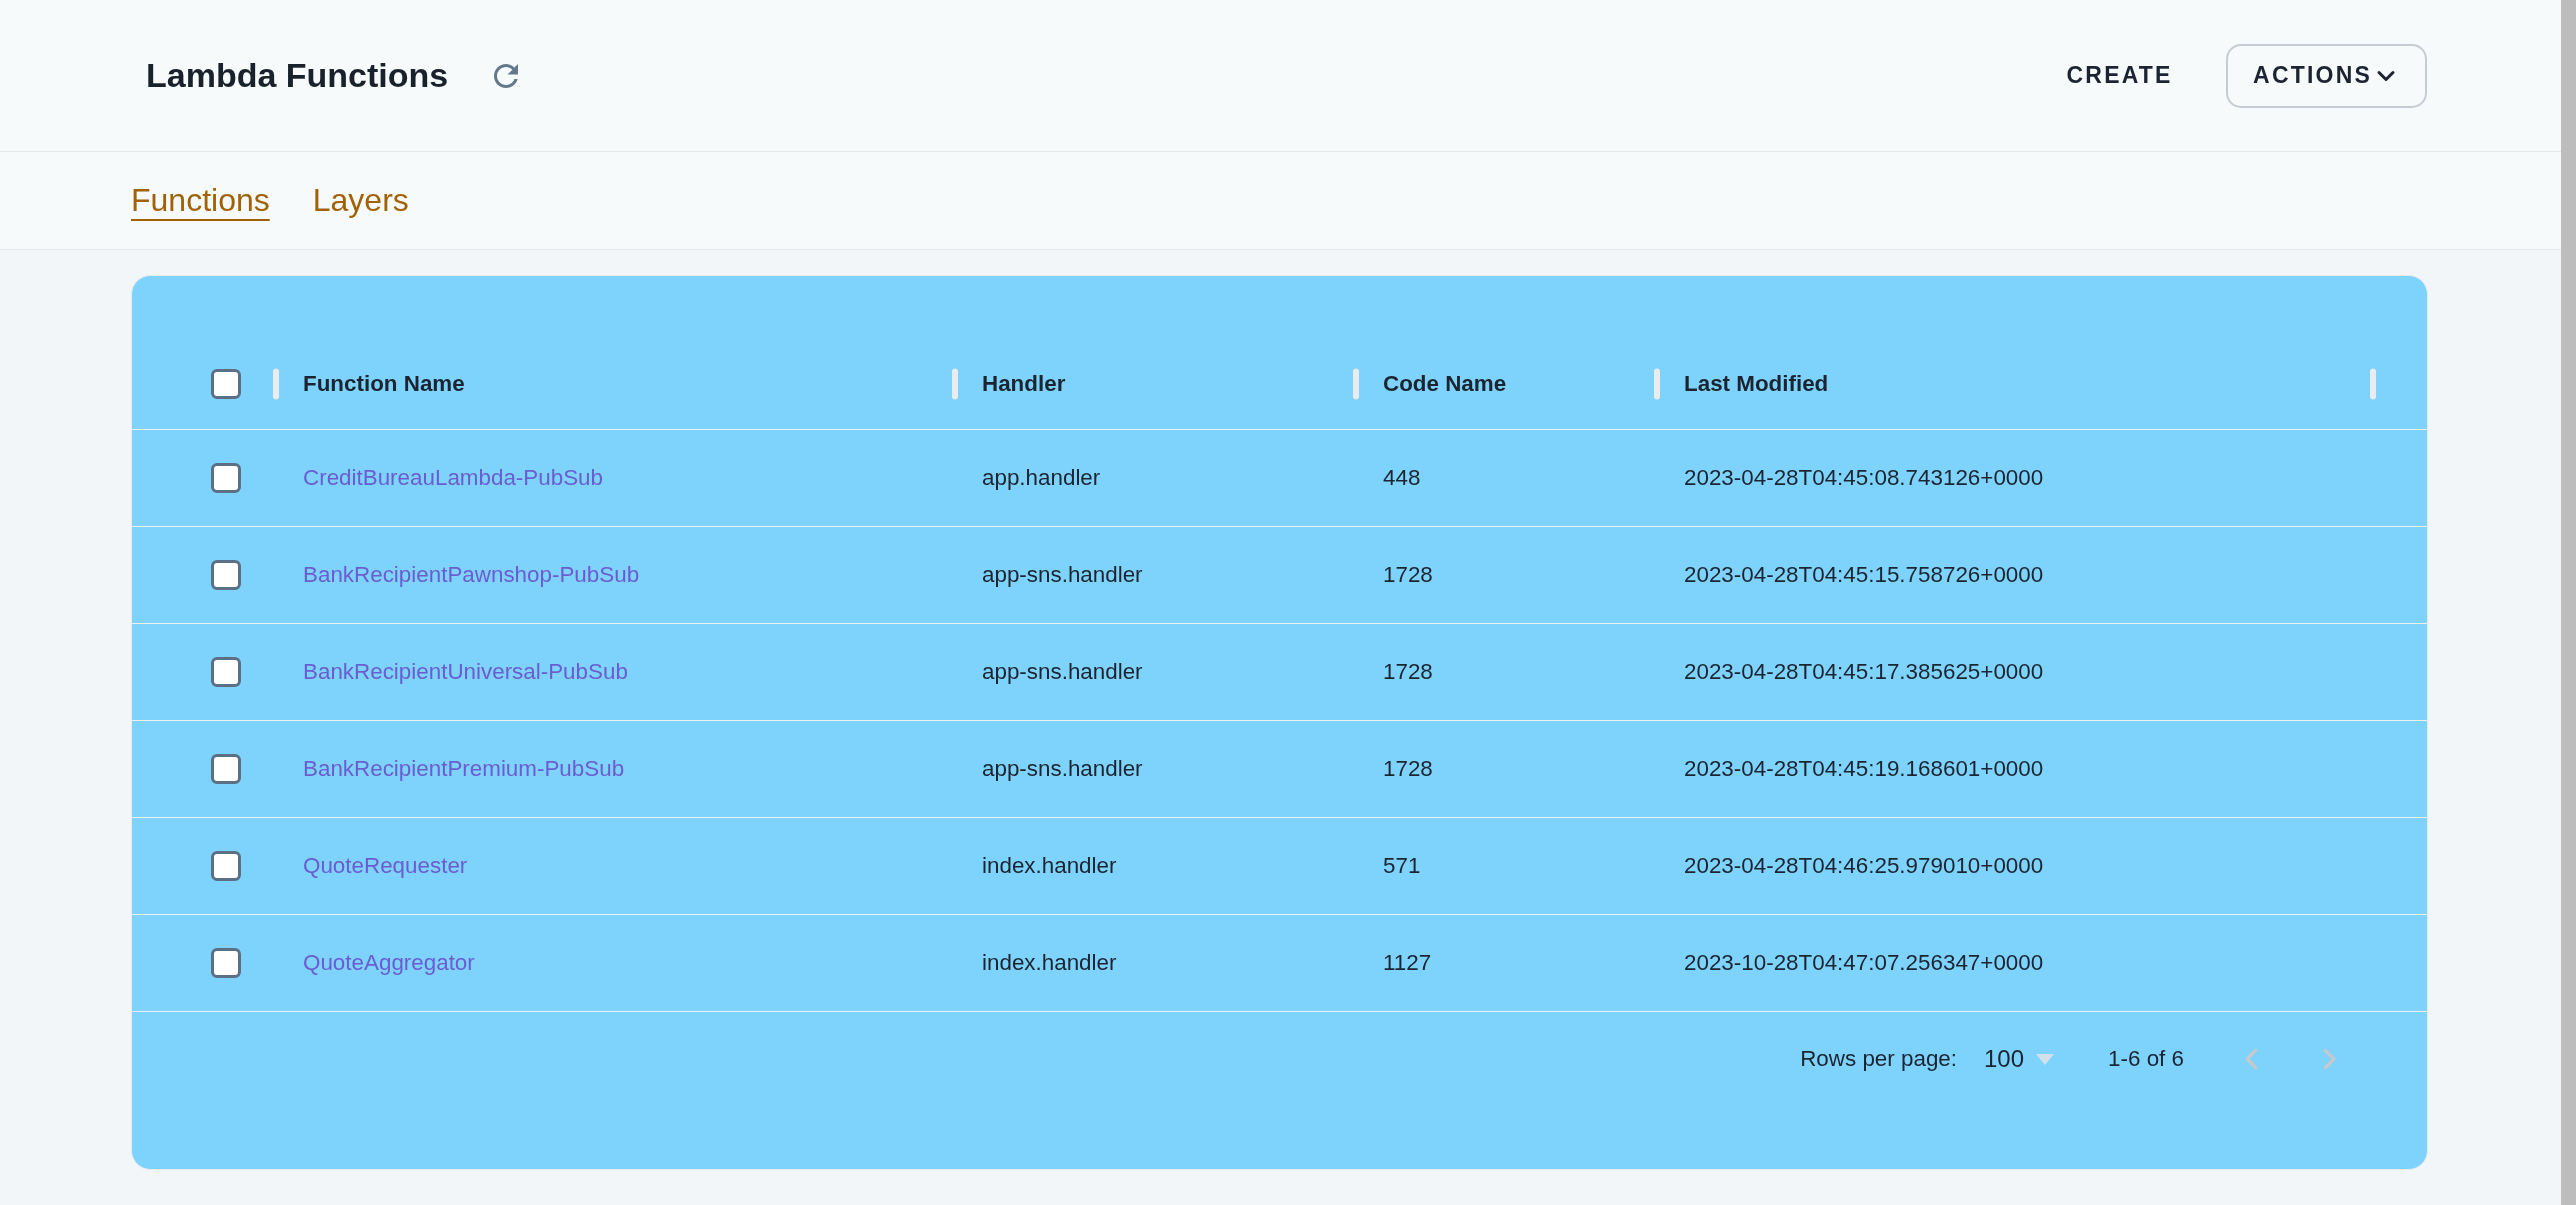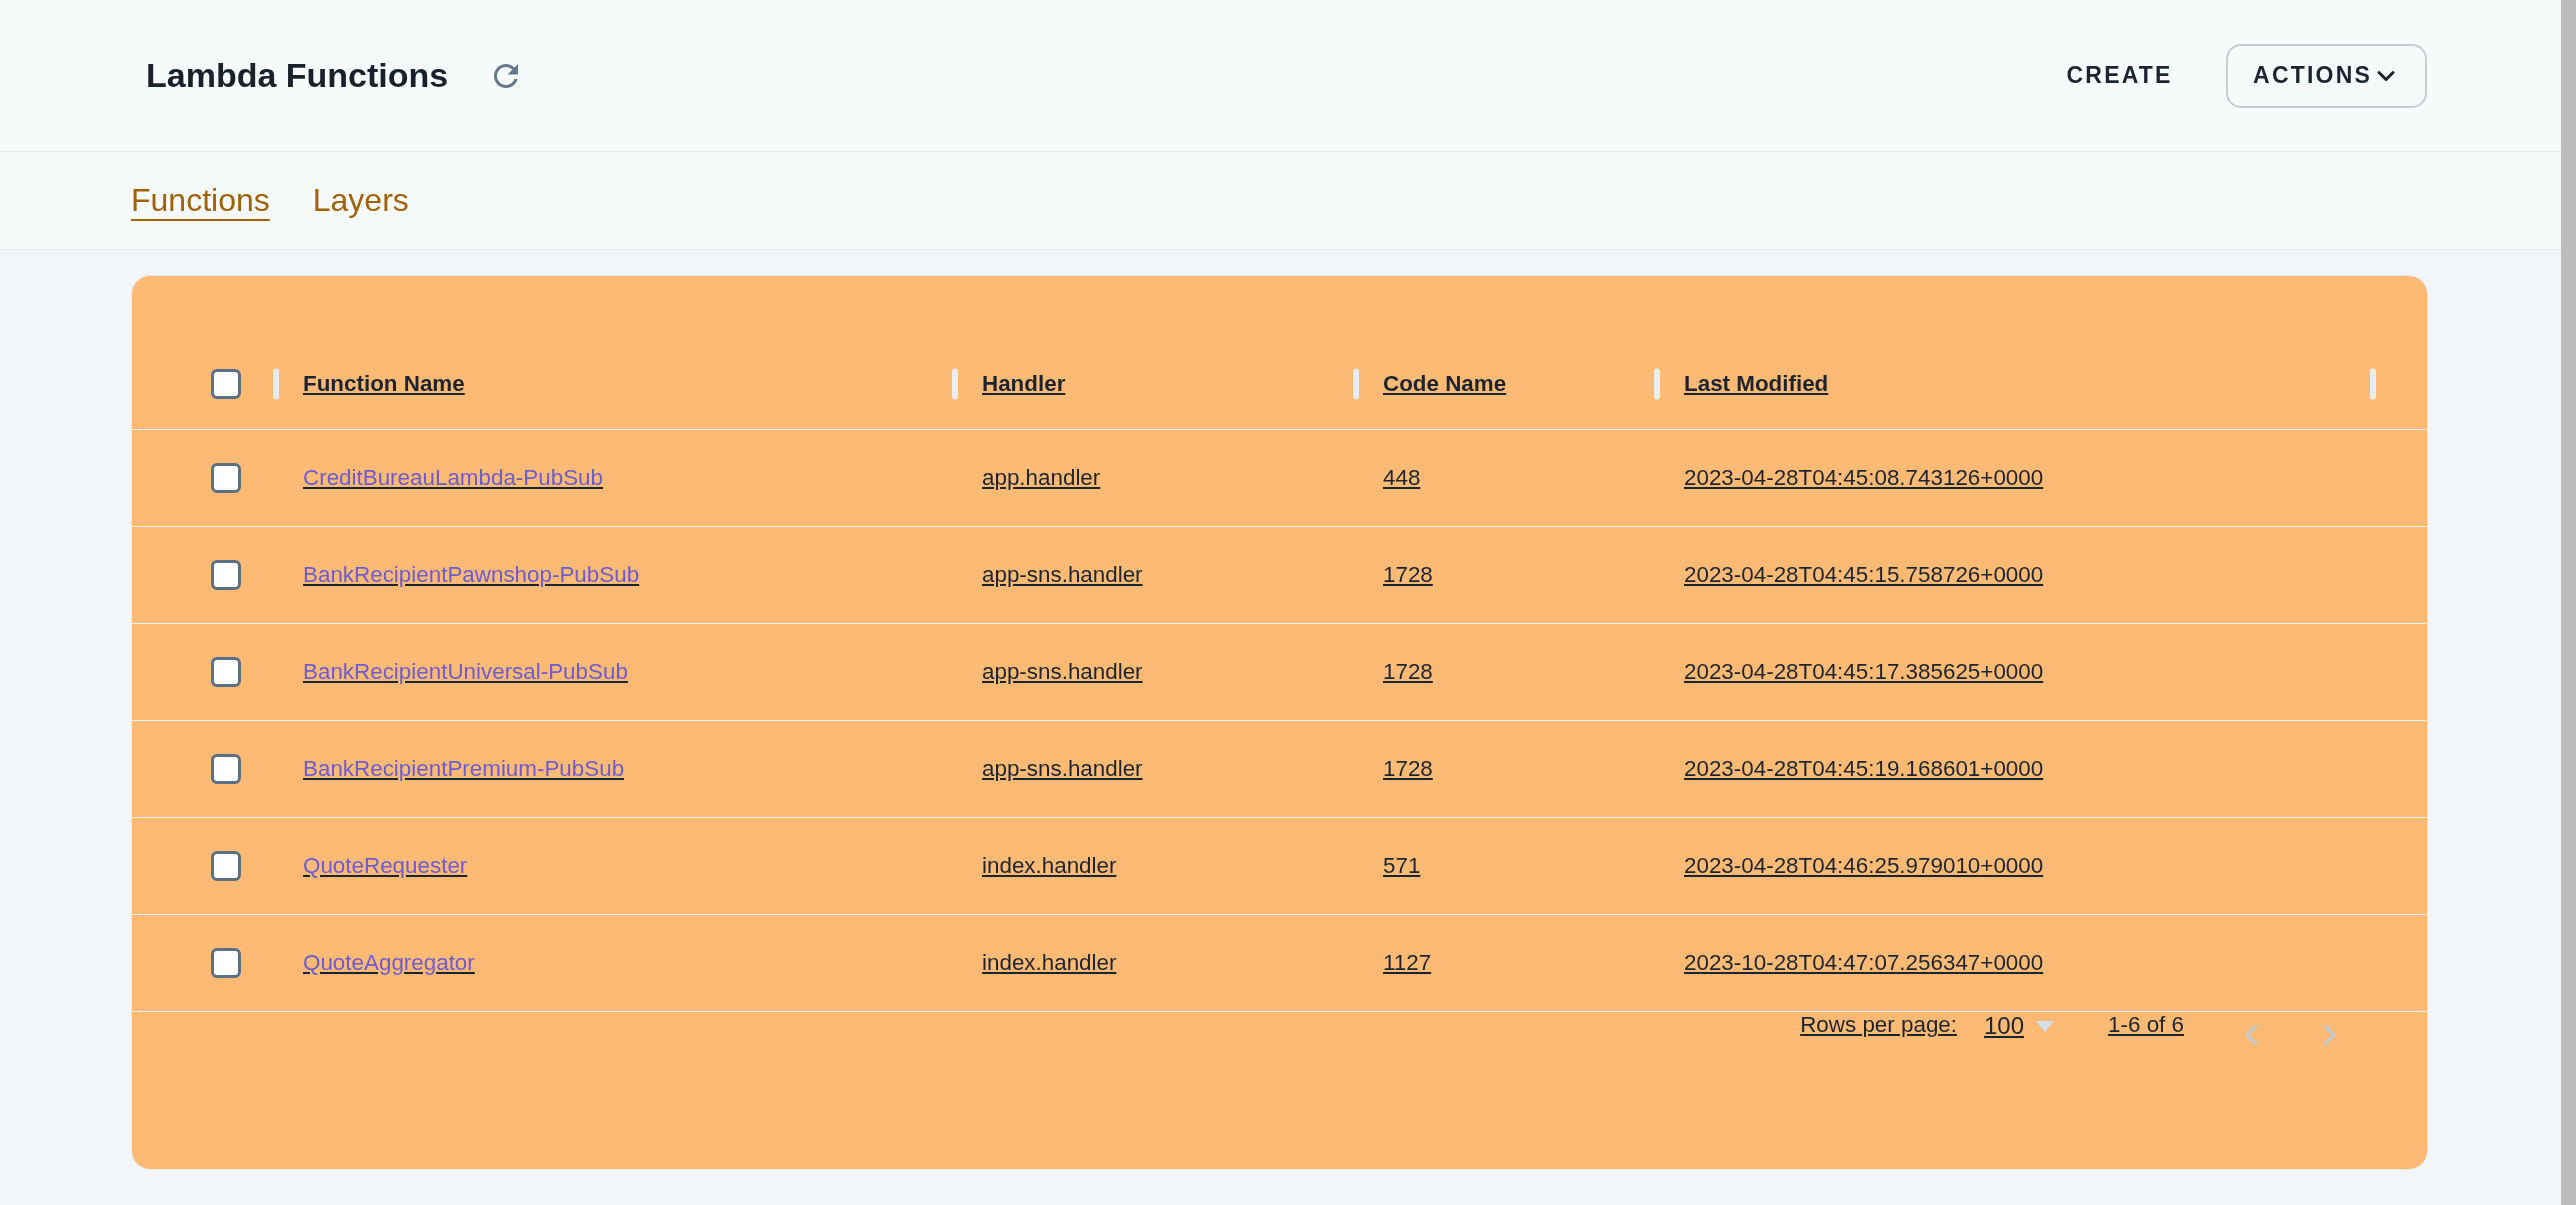--- a/index.html
+++ b/index.html
@@ -61,26 +61,25 @@
   .tab.active {
     text-decoration: underline;
     text-decoration-thickness: 2.2px;
     text-underline-offset: 7.5px;
   }
 
   
   .content { padding: 25px 0 0 131px; }
   .card {
     width: 2297px; height: 895px;
-    background: #fdba74;
+    background: #7dd3fc;
     border: 0.7px solid #e8ebee;
     border-radius: 19.4px;
     padding-top: 62px;
     overflow: hidden;
-    text-decoration: underline;
   }
 
   .trow {
     display: grid;
     grid-template-columns: 141px 679px 401px 301px 716px 1fr;
     align-items: center;
   }
   .cell { position: relative; height: 100%; display: flex; align-items: center; padding-left: 30px; }
   .cell.c-check { padding-left: 79px; }
 
@@ -99,21 +98,21 @@
     border: 3.7px solid #5b7083; border-radius: 6px;
     background: #ffffff; display: inline-block; cursor: pointer;
   }
   .link { color: #6c5cd2; font-size: 22.4px; text-decoration: none; cursor: pointer; }
   .body-text { font-size: 22.4px; color: #1b2430; }
 
   
   .pagination {
     height: 95px;
     border-top: 1.5px solid #eef1f4;
-    display: flex; align-items: flex-start; justify-content: flex-end;
+    display: flex; align-items: center; justify-content: flex-end;
     padding-right: 75px;
     font-size: 22.4px; color: #1b2430;
   }
   .rpp-select {
     display: flex; align-items: center; gap: 12px;
     margin-left: 27px; cursor: pointer;
   }
   .rpp-value { font-size: 24px; }
   .tri-down {
     width: 0; height: 0;

